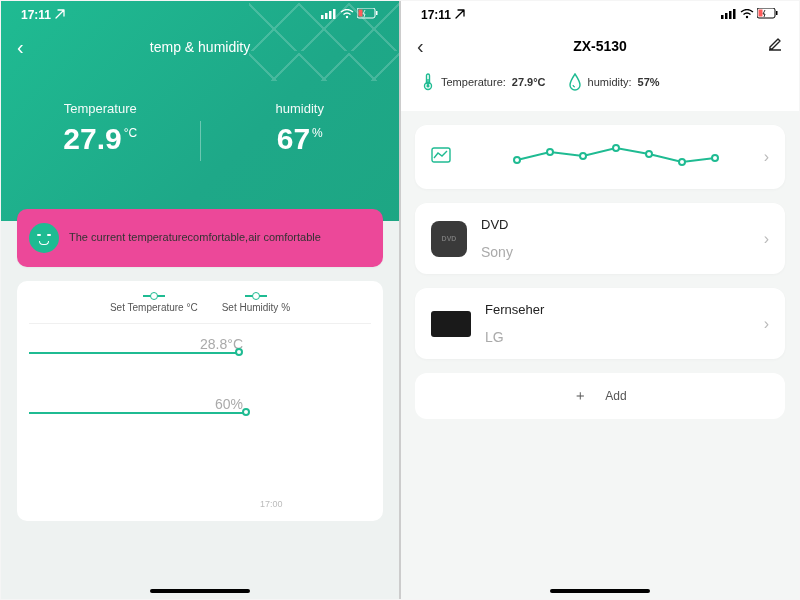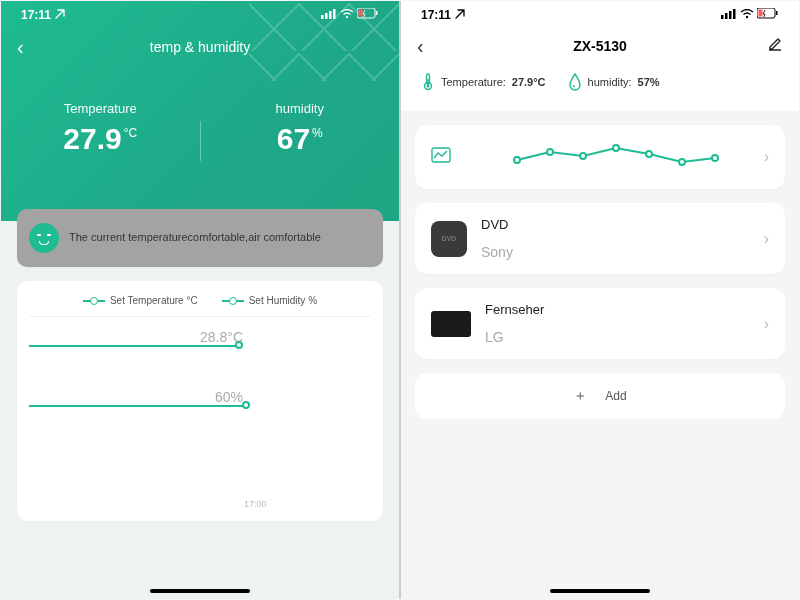--- a/index.html
+++ b/index.html
@@ -62,21 +62,21 @@
   .s1-title { font-size: 14px; font-weight: 500; }
   .s1-values { display: flex; justify-content: center; gap: 0; padding-top: 36px; }
   .s1-vcol { flex: 1; text-align: center; }
   .s1-vlabel { font-size: 13px; opacity: 0.95; }
   .s1-vval { font-size: 30px; font-weight: 700; margin-top: 6px; }
   .s1-vunit { font-size: 12px; font-weight: 400; margin-left: 2px; vertical-align: 12px; }
   .s1-divider { width:1px; height:40px; background: rgba(255,255,255,0.35); align-self: center; margin-top:20px; }
 
   .s1-body { position: absolute; top: 220px; left: 0; right: 0; bottom: 0; background: #eef2f1; padding: 0 16px; }
   .s1-comfort {
-    background: #a3a3a3; border-radius: 10px; padding: 14px 12px;
+    background: #ec4899; border-radius: 10px; padding: 14px 12px;
     display: flex; align-items: center; gap: 10px; margin-top: -12px;
     box-shadow: 0 1px 2px rgba(0,0,0,0.04);
   }
   .s1-face {
     width: 30px; height: 30px; border-radius: 50%; background: #1fbb92;
     position: relative; flex-shrink: 0;
   }
   .s1-face:before, .s1-face:after {
     content:''; position:absolute; background:#fff; border-radius:2px;
     width:4px; height:2px; top:11px;
@@ -87,33 +87,33 @@
     position:absolute; bottom:8px; left:10px; right:10px; height:4px;
     border:1.5px solid #fff; border-top:none; border-radius:0 0 8px 8px;
   }
   .s1-comfort-text { font-size: 11px; line-height:1.4; color:#333; }
 
   .s1-chart-card {
     background:#fff; border-radius:10px; margin-top:14px; padding:14px 12px 40px 12px;
     height: 240px; position: relative;
   }
   .s1-legend { display:flex; gap:24px; justify-content:center; font-size:10px; color:#555; padding-bottom:10px; border-bottom:1px solid #f0f0f0; }
-  .s1-legend-item { display:flex; align-items:center; gap:5px; }
+  .s1-legend-item { display:flex; align-items:center; gap:5px;flex-direction:column; }
   .s1-legend-dot { width:22px; height:2px; background:#1fbb92; position:relative; }
   .s1-legend-dot:after { content:''; position:absolute; left:7px; top:-3px; width:6px; height:6px; border:1.5px solid #1fbb92; border-radius:50%; background:#fff; }
 
   .s1-slider { position: relative; height:60px; }
   .s1-slider-label { position:absolute; right:128px; top:12px; font-size:14px; color:#aaa; }
   .s1-slider-track {
     position:absolute; left:0; top:28px; height:2px; background:#1fbb92;
   }
   .s1-slider-handle {
     position:absolute; top:24px; width:8px; height:8px; border:2px solid #1fbb92; border-radius:50%; background:#fff; margin-left:-6px;
   }
-  .s1-xtick { position:absolute; bottom:12px; font-size:9px; color:#bbb; }
+  .s1-xtick { position:absolute; bottom:12px; font-size:9px; color:#bbb;margin-left:16px; }
 
   .home-ind { position:absolute; bottom:6px; left:50%; transform:translateX(-50%); width:100px; height:4px; background:#000; border-radius:4px; }
 
   
   .s2-header-row {
     display:flex; align-items:center; justify-content:center; position:relative;
     height:34px; padding:0 16px;
   }
   .s2-back { position:absolute; left:16px; font-size:20px; color:#333; }
   .s2-title { font-size:14px; font-weight:600; }

